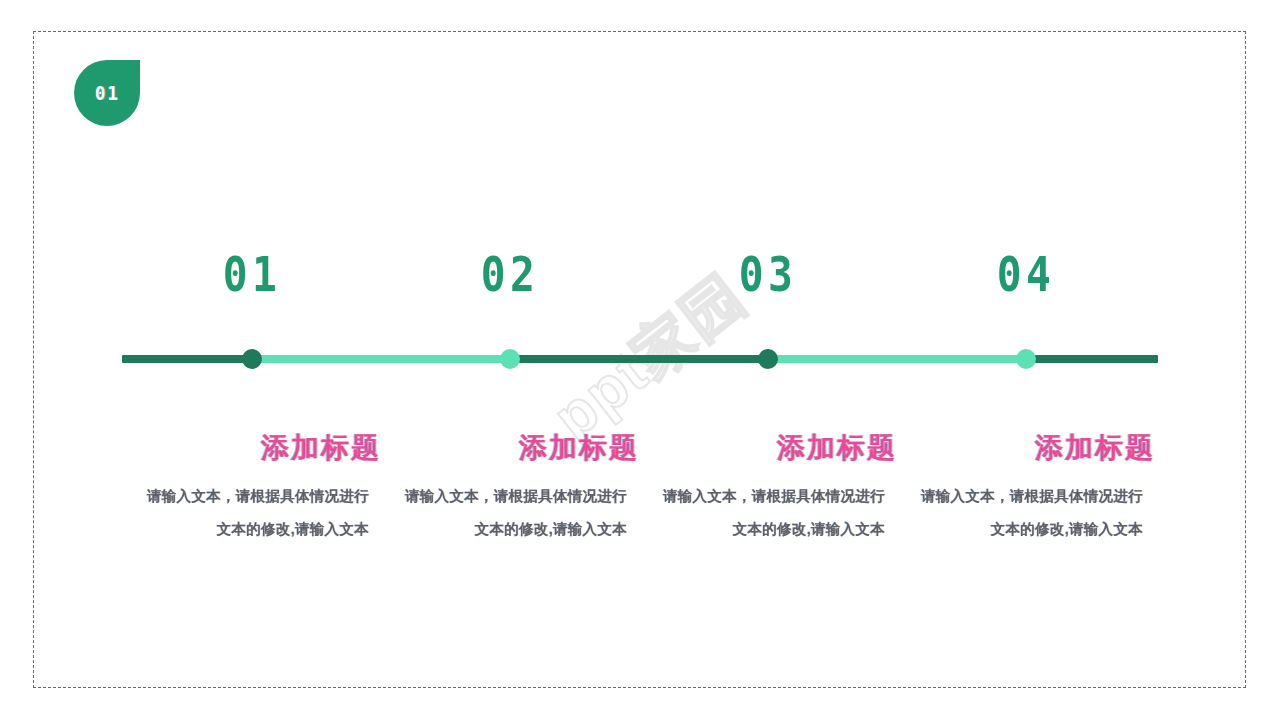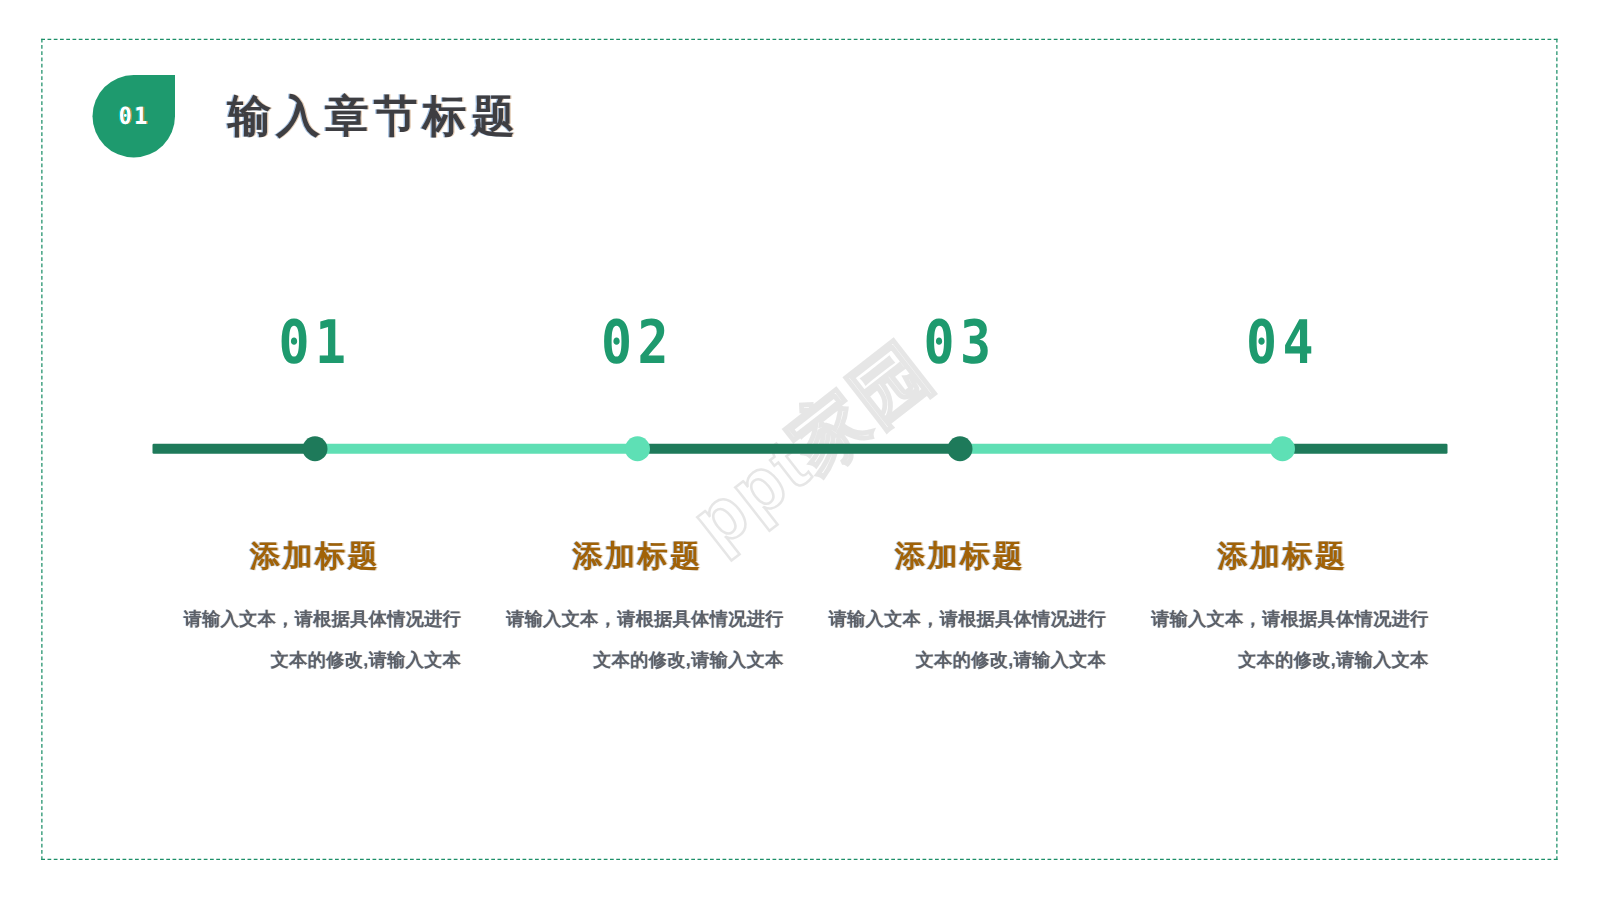--- a/index.html
+++ b/index.html
@@ -119,25 +119,25 @@
     font-weight:700;
     letter-spacing:5px;
     color:#1e9a6e;
     transform:scaleX(.86);
     line-height:1;
   }
   .col-title {
     position:absolute;
     top:430px; left:0;
     width:100%;
-    text-align:center;
-    font-size:24px;
+    text-align:right;
+    font-size:28px;
     font-weight:700;
     letter-spacing:2px;
-    color:#a16207;
+    color:#ec4899;
     text-shadow:-.9px 0 rgba(90,140,200,.5), .9px 0 rgba(190,150,100,.45);
     line-height:1.3;
   }
   .col-body {
     position:absolute;
     top:480px; left:12px;
     width:234px;
     text-align:right;
     font-size:14.5px;
     font-weight:700;
@@ -153,21 +153,20 @@
 <div class="slide">
 
   <div class="frame"></div>
 
   <div class="watermark">ppt家园</div>
 
   <div class="header">
     <div class="leaf-badge">
       <span class="leaf-num">01</span>
     </div>
-    <div class="header-title">输入章节标题</div>
   </div>
 
   <div class="timeline" id="timeline">
       <div class="seg" style="left: 0px; width: 130px; background: rgb(30, 122, 90);"></div>
       <div class="seg" style="left: 130px; width: 258px; background: rgb(95, 223, 180);"></div>
       <div class="seg" style="left: 388px; width: 258px; background: rgb(30, 122, 90);"></div>
       <div class="seg" style="left: 646px; width: 258px; background: rgb(95, 223, 180);"></div>
       <div class="seg" style="left: 904px; width: 132px; background: rgb(30, 122, 90);"></div>
       <div class="dot" style="left: 120px; background: rgb(30, 122, 90);"></div>
       <div class="dot" style="left: 378px; background: rgb(94, 224, 181);"></div>

